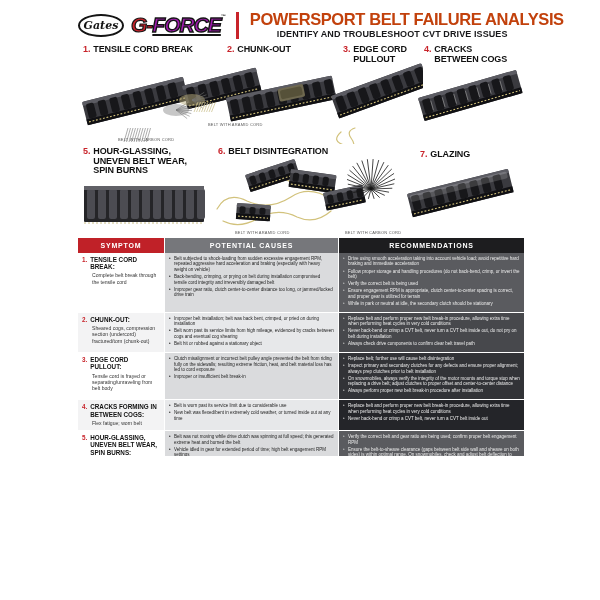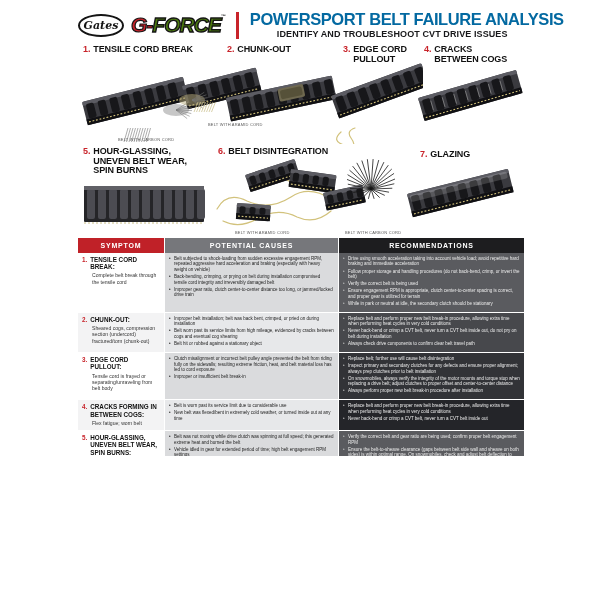--- a/index.html
+++ b/index.html
@@ -6,24 +6,24 @@
   html,body { width:600px; height:600px; background:#fff; font-family:"Liberation Sans",sans-serif; }
   .page { position:relative; width:600px; height:456px; background:#fff; overflow:hidden; }
 
   
   .header { position:absolute; top:8px; left:78px; right:55px; height:34px; display:flex; align-items:center; }
   .gates-oval { width:46px; height:23px; border:2.5px solid #141414; border-radius:50%;
     display:flex; align-items:center; justify-content:center; background:#fff; flex:0 0 auto; }
   .gates-oval span { font-family:"DejaVu Serif",serif; font-style:italic; font-weight:bold; font-size:11px; color:#141414; }
   .gforce { margin-left:7px; font-style:italic; font-weight:900; font-size:21px; letter-spacing:-1px; white-space:nowrap; flex:0 0 auto; }
   .gforce .g { color:#c8232a; -webkit-text-stroke:1.2px #141414; }
-  .gforce .force { color:#4d7c0f; -webkit-text-stroke:1.4px #141414; }
+  .gforce .force { color:#a21caf;text-decoration:underline; -webkit-text-stroke:1.4px #141414; }
   .gforce .tm { font-size:5px; vertical-align:top; color:#141414; -webkit-text-stroke:0; }
   .hdr-divider { width:3px; height:27px; background:#c8232a; margin:0 11px; flex:0 0 auto; }
-  .titles h1 { font-size:16.5px; font-weight:900; letter-spacing:-0.4px; color:#0369a1; line-height:1.05; white-space:nowrap; }
+  .titles h1 { font-size:16.5px; font-weight:900; letter-spacing:-0.4px; color:#c2410c; line-height:1.05; white-space:nowrap; }
   .titles h2 { font-size:9px; font-weight:800; color:#18181a; letter-spacing:0.1px; margin-top:1px;padding-left:27px; }
 
   
   .figures { position:absolute; top:42px; left:0; width:600px; height:196px; }
   .fig-label { position:absolute; font-weight:800; font-size:9px; line-height:1.08; color:#111;
     text-transform:uppercase; letter-spacing:-0.1px; display:flex; }
   .fig-label .num { color:#c8232a; margin-right:3px; }
   .fig-art { position:absolute; }
   .cap { position:absolute; font-size:4px; color:#5a5a5a; letter-spacing:0.2px; white-space:nowrap; }
 

